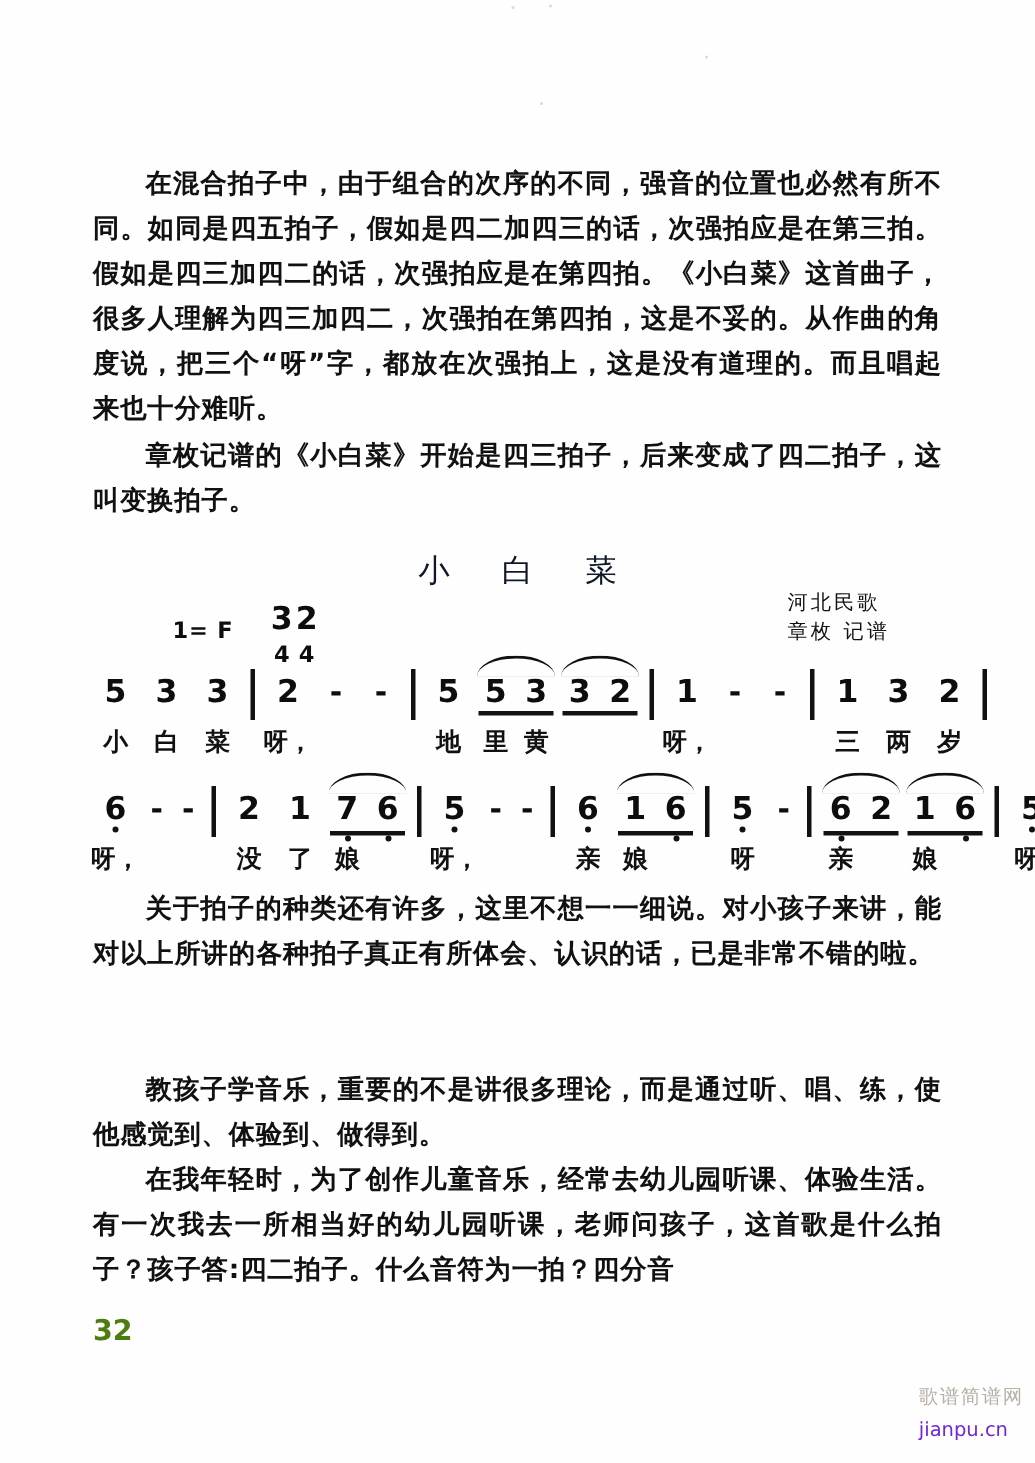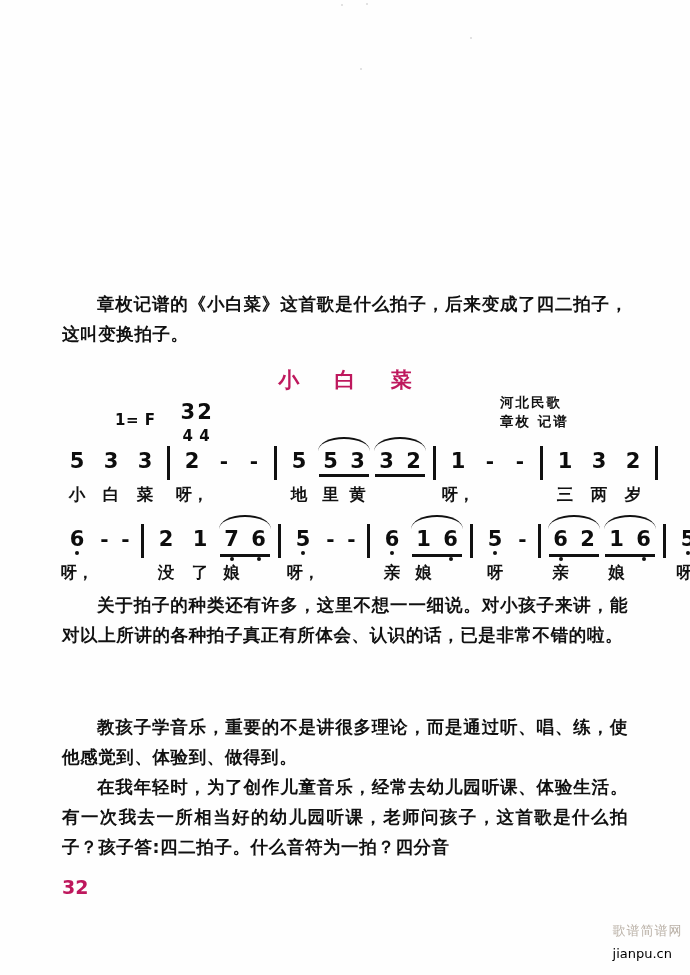--- a/index.html
+++ b/index.html
@@ -44,24 +44,24 @@
   #p5 { top: 772px; }
 
   
   .song-title {
     position: absolute;
     top: 366px;
     left: 0;
     width: 690px;
     text-align: center;
     font-size: 21px;
-    font-weight: 700;
+    font-weight: 400;
     letter-spacing: 14px;
     text-indent: 14px;
-    color: #be185d;
+    color: #0f172a;
   }
   .keysig {
     position: absolute;
     top: 395px;
     left: 115px;
     font-size: 15px;
     font-weight: 700;
     display: flex;
     align-items: center;
     gap: 25px;
@@ -75,23 +75,23 @@
     line-height: 1.02;
     font-size: 15px;
     font-weight: 700;
   }
   .meter .num { display: block; }
   .meter .den { display: block; }
 
   .credits {
     position: absolute;
     top: 393px;
-    left: 500px;
+    left: 525px;
     font-size: 13.5px;
-    font-weight: 700;
+    font-weight: 400;
     line-height: 19px;
     letter-spacing: 2px;
     color: #111;
   }
 
   
   .stave {
     position: absolute;
     left: 60px;
     width: 585px;
@@ -190,55 +190,58 @@
     border-radius: 50% / 100% 100% 0 0;
   }
 
   
   .page-number {
     position: absolute;
     left: 62px;
     top: 876px;
     font-size: 19px;
     font-weight: 700;
-    color: #be185d;
+    color: #4d7c0f;
   }
   .watermark {
     position: absolute;
     right: 18px;
     bottom: 14px;
     font-size: 13px;
     letter-spacing: 1px;
     color: #b9b0a6;
     display: flex;
     gap: 6px;
     align-items: baseline;
     flex-direction: column;
   }
-  .watermark .wm-url { color: #000000; letter-spacing: 0; margin-left: 44px; }
+  .watermark .wm-url { color: #6d28d9; letter-spacing: 0; margin-left: 44px; }
   .speck {
     position: absolute;
     width: 2px; height: 2px;
     background: #d8d8d8;
     border-radius: 50%;
   }
 </style>
 </head>
 <body>
 
 <div class="page">
 
   <div class="speck" style="top:4px;left:341px;"></div>
   <div class="speck" style="top:3px;left:366px;"></div>
   <div class="speck" style="top:37px;left:470px;"></div>
   <div class="speck" style="top:68px;left:360px;"></div>
 
+  <div class="para" id="p1">
+    <p class="indent">在混合拍子中，由于组合的次序的不同，强音的位置也必然有所不同。如同是四五拍子，假如是四二加四三的话，次强拍应是在第三拍。假如是四三加四二的话，次强拍应是在第四拍。《小白菜》这首曲子，很多人理解为四三加四二，次强拍在第四拍，这是不妥的。从作曲的角度说，把三个“呀”字，都放在次强拍上，这是没有道理的。而且唱起来也十分难听。</p>
+  </div>
 
   <div class="para" id="p2">
-    <p class="indent">章枚记谱的《小白菜》这首歌是什么拍子，后来变成了四二拍子，这叫变换拍子。</p>
+    <p class="indent">章枚记谱的《小白菜》开始是四三拍子，后来变成了四二拍子，这叫变换拍子。</p>
   </div>
 
   <div class="song-title">小 白 菜</div>
 
   <div class="keysig">
     <span class="eq"><span>1=</span>&nbsp;<span>F</span></span>
     <span class="meters">
       <span class="meter">
         <span class="num">3</span>
         <span class="den">4</span>

